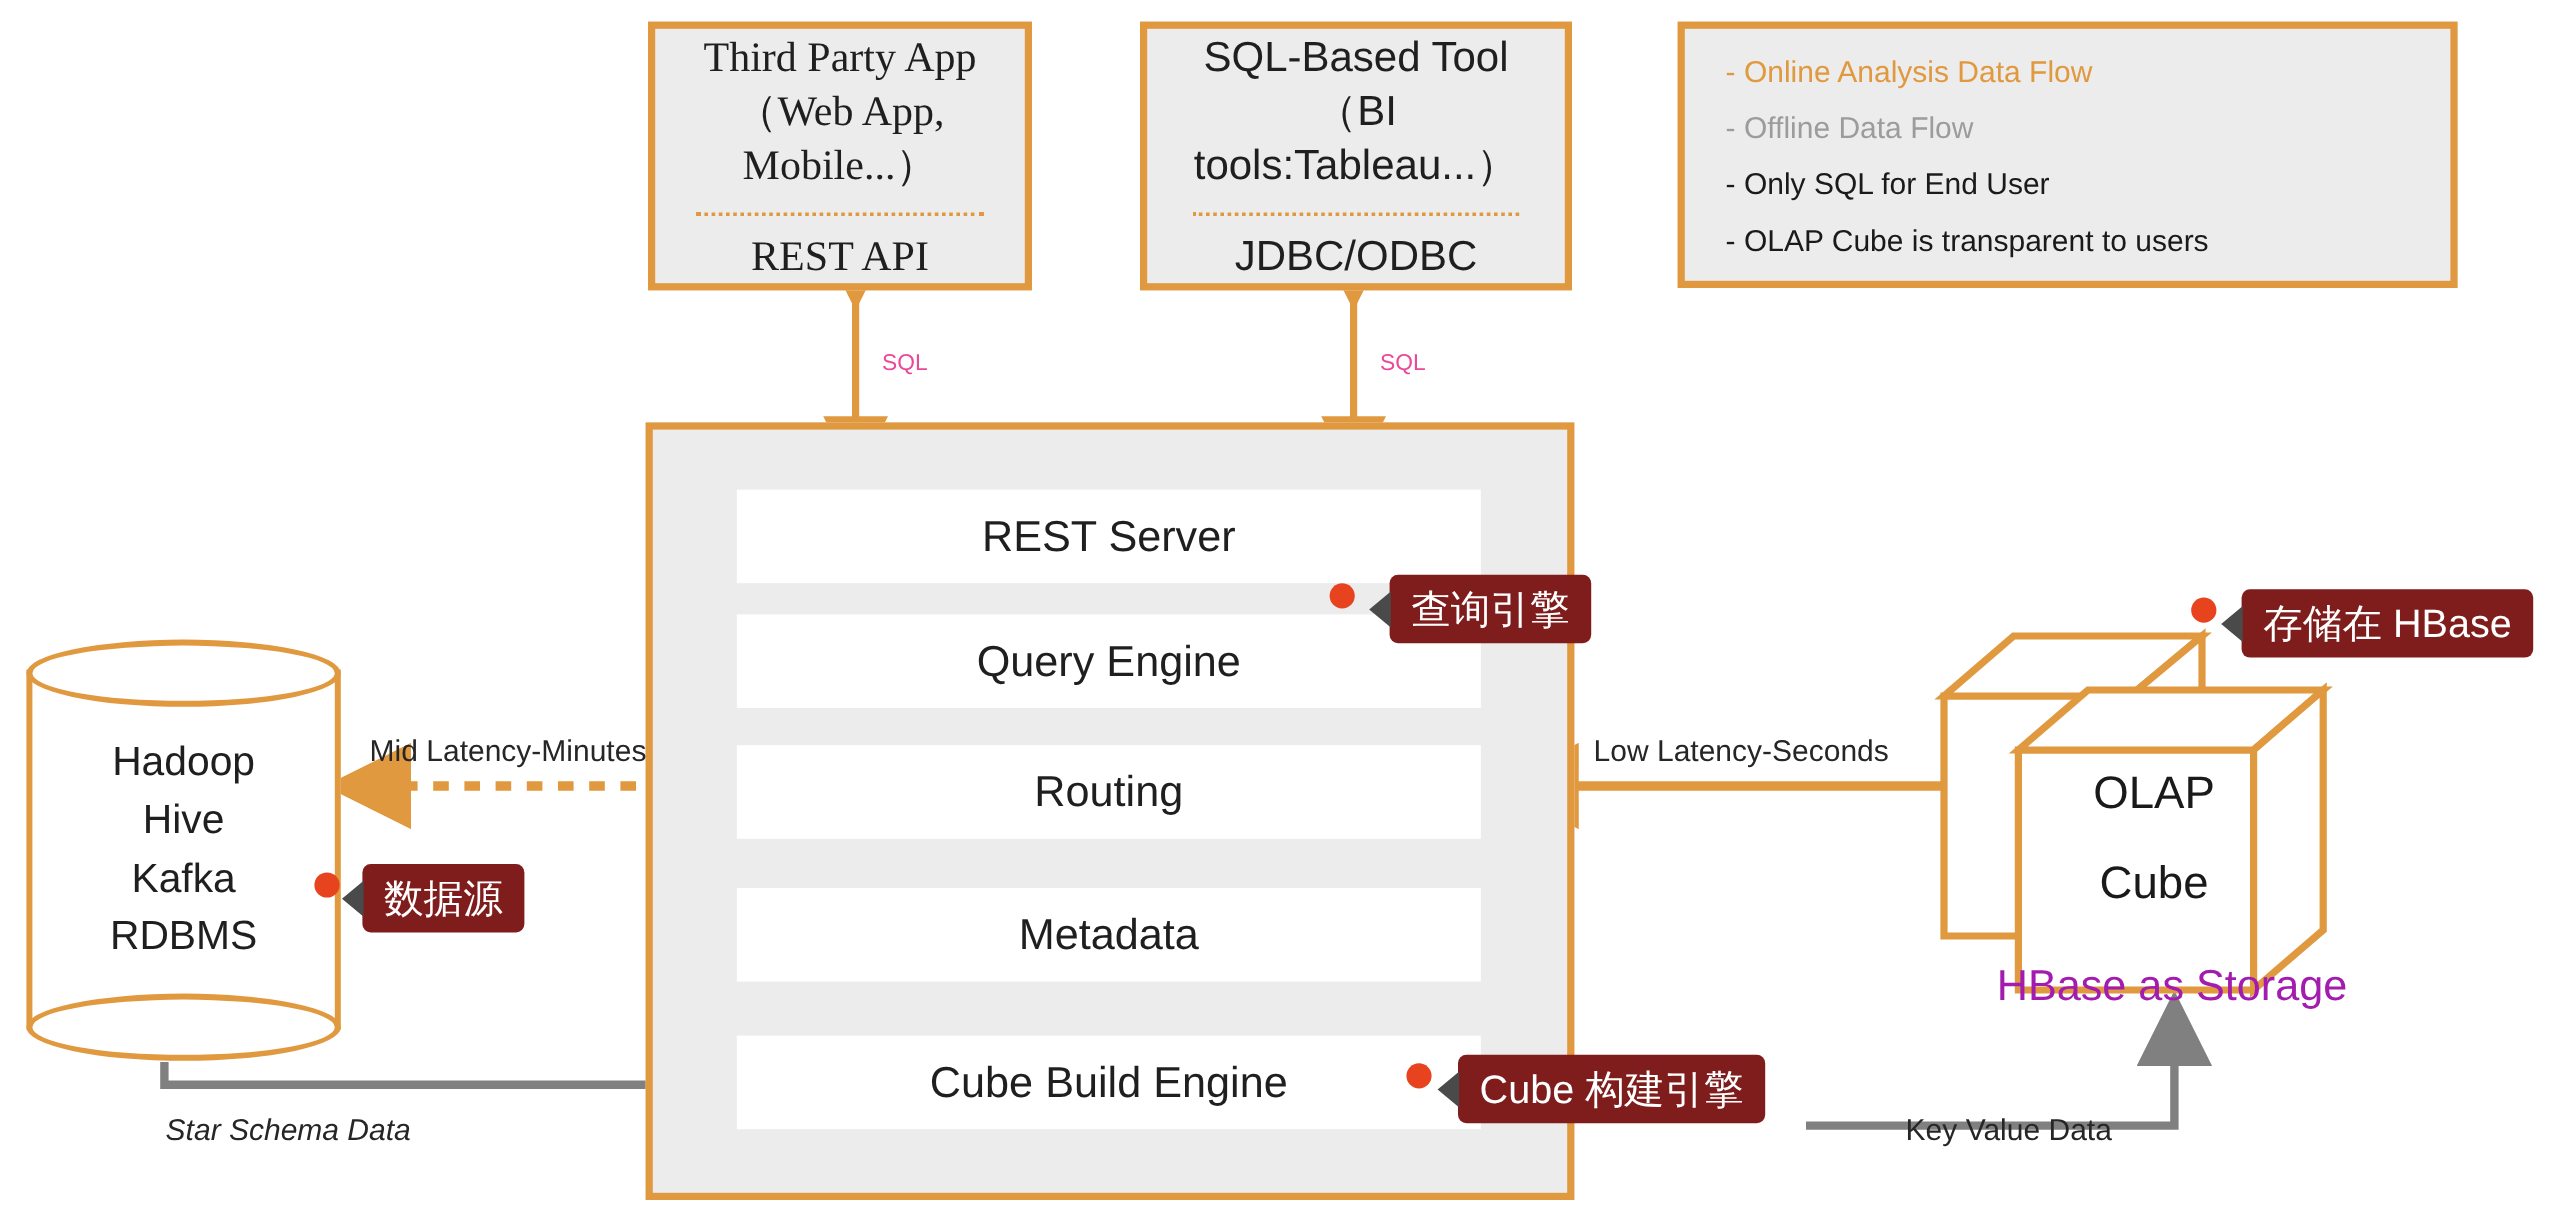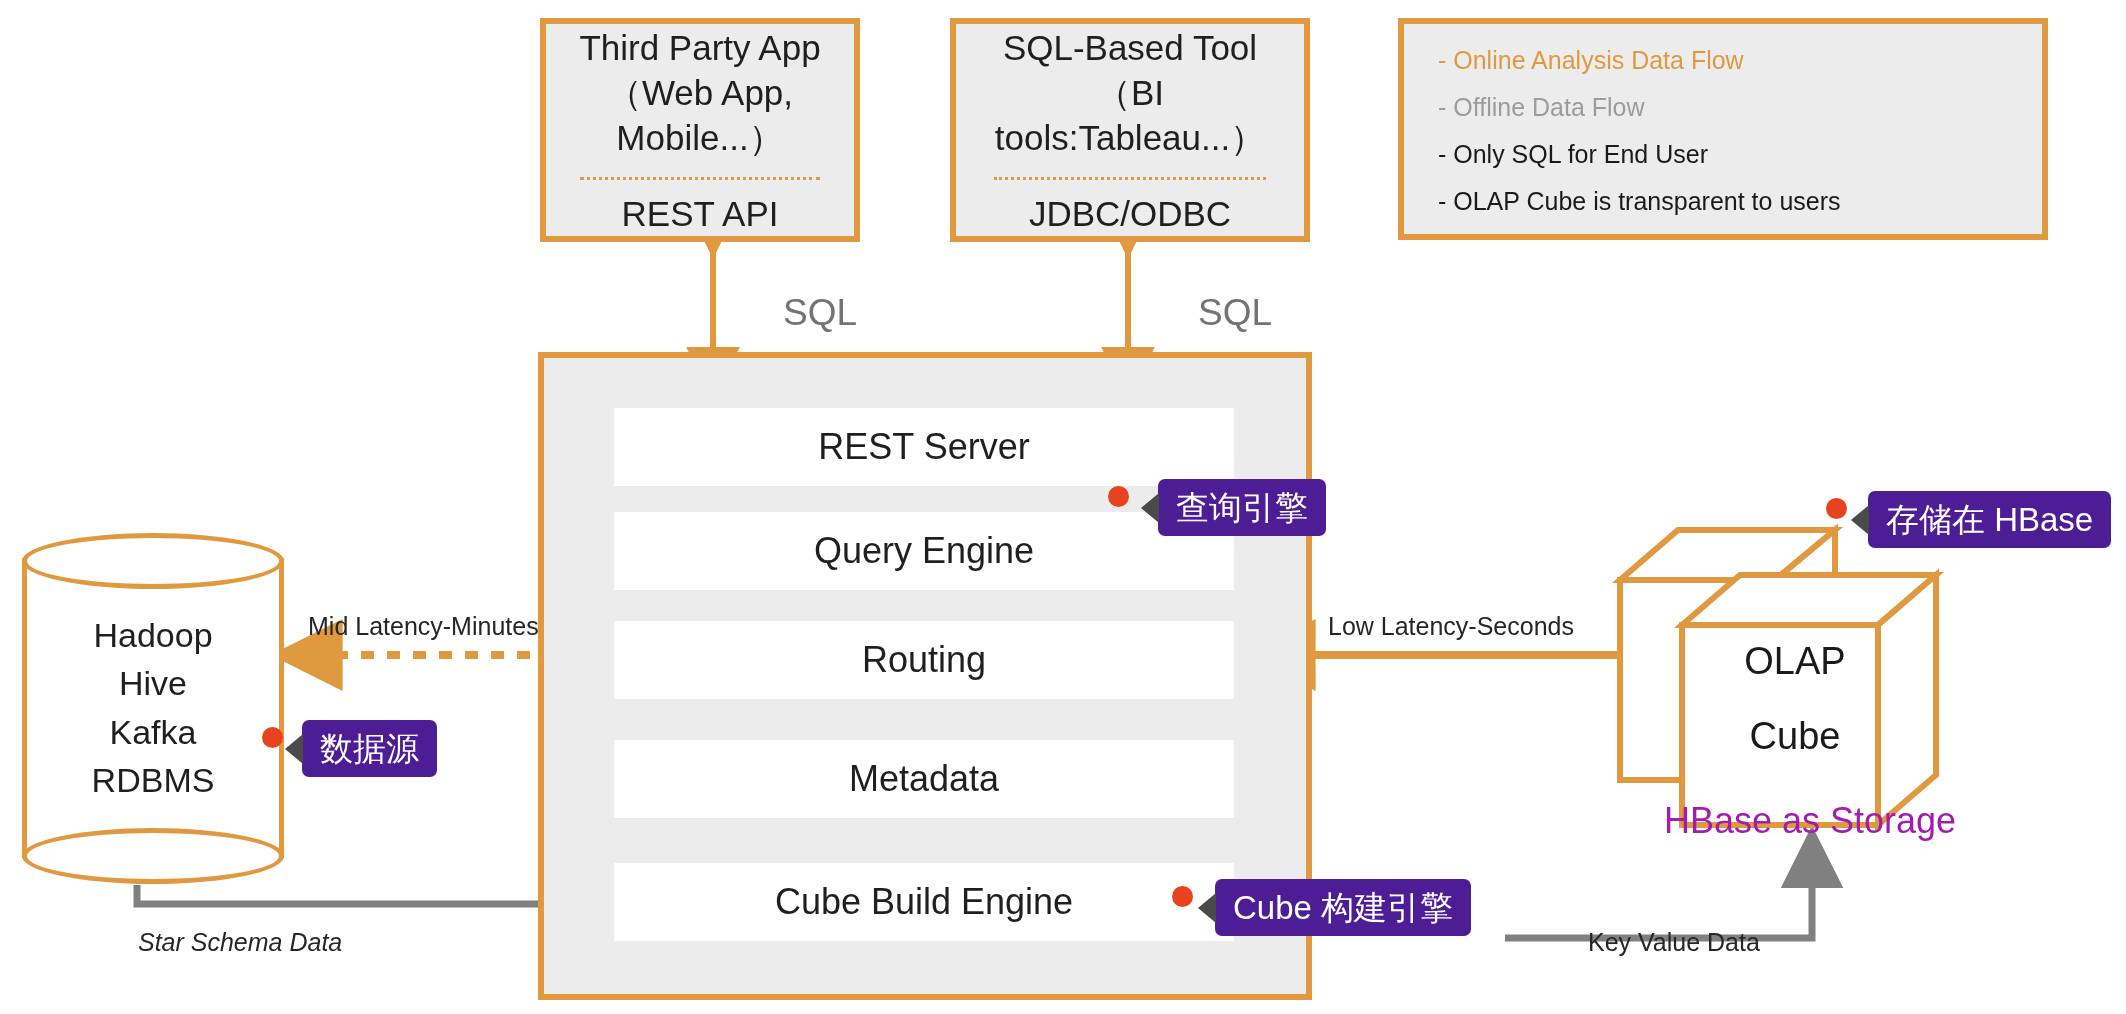--- a/index.html
+++ b/index.html
@@ -61,36 +61,36 @@
     position:absolute;left:0;top:78px;width:262px;text-align:center;
     font-size:34px;line-height:1.42;color:#1f1f1f;
   }
   .cube-label{
     position:absolute;left:1570px;top:800px;width:480px;text-align:center;
     font-size:36px;color:#a21caf;
   }
 
   
   .tip{
-    position:absolute;background:#4c1d95;color:#fff;border-radius:7px;
+    position:absolute;background:#7f1d1d;color:#fff;border-radius:7px;
     font-size:33px;line-height:1;display:flex;align-items:center;
     padding:12px 18px;white-space:nowrap;
   }
   .tip:before{
     content:"";position:absolute;left:-17px;top:50%;margin-top:-15px;
     border-top:15px solid transparent;border-bottom:15px solid transparent;
     border-right:18px solid #4A4A4A;
   }
   .dot{
     position:absolute;width:21px;height:21px;border-radius:50%;background:#E8431F;
   }
 
   
   .elabel{position:absolute;font-size:25px;color:#262626;white-space:nowrap;}
-  .sqllabel{position:absolute;font-size:37px;color:#737373;margin-left:48px;}
+  .sqllabel{position:absolute;font-size:19px;color:#ec4899;}
 
   svg.ov{position:absolute;left:0;top:0;width:2126px;height:1014px;overflow:visible;pointer-events:none;}
 </style>
 </head>
 <body>
 
 <div id="stage" data-name="kylin-architecture-diagram">
 
   <svg class="ov" data-name="connector-layer" viewBox="0 0 2126 1014">
     <defs>
@@ -157,21 +157,21 @@
   </div>
 
   <div class="obox client-box" style="left:950px;top:18px;width:358px;height:224px;" data-name="client-box-sql-based-tool">
     <div class="client-title" data-name="client-title">SQL-Based Tool
 （BI tools:Tableau...）</div>
     <div class="dashsep" data-name="dashed-separator"></div>
     <div class="client-proto" data-name="client-protocol">JDBC/ODBC</div>
   </div>
 
   <style>
-    [data-name="client-box-third-party-app"]{left:540px !important;width:320px !important;}
+    [data-name="client-box-third-party-app"]{left:540px !important;width:320px !important;font-family:Liberation Serif, serif;}
     [data-name="client-box-sql-based-tool"]{left:950px !important;width:360px !important;}
   </style>
 
   <div class="obox legend" style="left:1398px;top:18px;width:650px;height:222px;" data-name="legend-box">
     <div class="legend-row" data-name="legend-item">
       <span class="legend-text lg-orange" data-name="legend-label">- Online Analysis Data Flow</span>
     </div>
     <div class="legend-row" data-name="legend-item">
       <span class="legend-text lg-gray" data-name="legend-label">- Offline Data Flow</span>
     </div>

